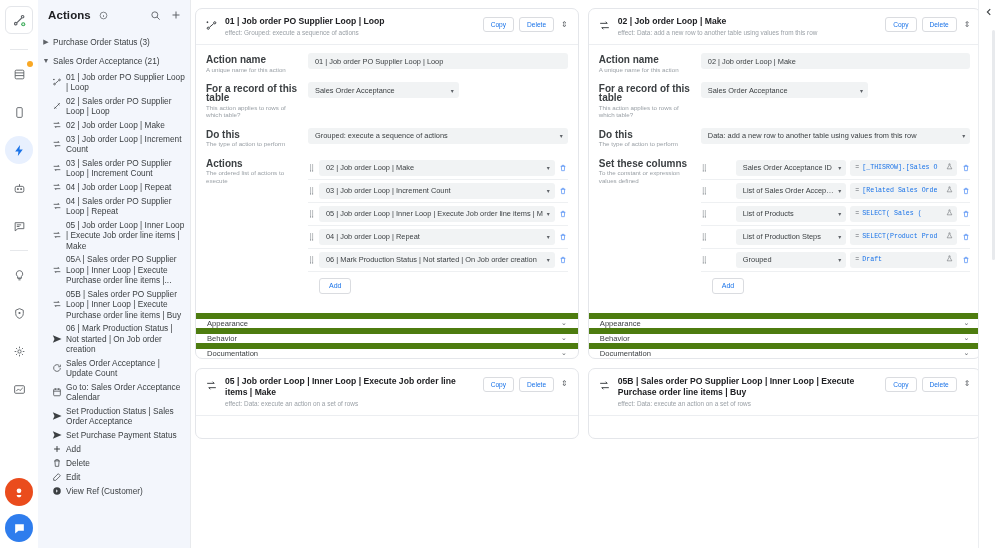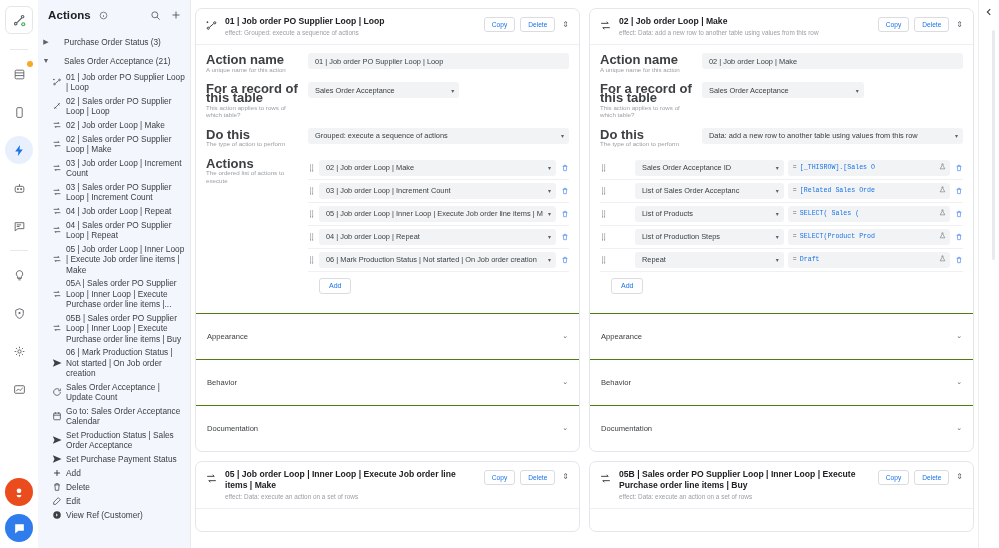--- a/index.html
+++ b/index.html
@@ -52,21 +52,21 @@
     height: 30px; display: flex; align-items: center;
     padding: 0 7px 0 10px; gap: 5px;
   }
   .panel-title { font-size: 11.5px; color: #202124; font-weight: 700; letter-spacing:.1px;}
   .panel-head .spacer { flex: 1; }
   .ico-btn { color:#5f6368; display:flex; align-items:center; justify-content:center;
              width:15px; height:15px; }
   .panel-scroll { flex: 1; overflow: hidden; padding-top: 2px; }
 
   .grp {
-    display: flex; align-items: center; gap: 14px;
+    display: flex; align-items: center; gap: 3px;
     padding: 4px 6px 4px 4px; font-size: 8.3px; color: #3c4043;
   }
   .caret { width: 8px; flex: 0 0 8px; text-align:center; color:#5f6368; font-size:7px; line-height:11px;}
   .item {
     display: flex; align-items: center; gap: 4px;
     padding: 1.5px 5px 1.5px 13px; font-size: 8.3px; color: #3c4043;
     line-height: 10.5px;
   }
   .item .ic { flex: 0 0 11px; width:11px; height:11px; display:flex;align-items:center;justify-content:center; color:#3c4043;}
   .item .tx { flex: 1; }
@@ -96,21 +96,21 @@
   .head-btns { display: flex; align-items: center; gap: 5px; margin-top:1px;}
   .tbtn {
     font-size: 6.6px; color: #1a73e8; border: 1px solid #dadce0;
     border-radius: 3px; padding: 3px 7px; background:#fff; white-space:nowrap;
   }
   .drag-dots { color:#5f6368; font-size:8px; padding:0 2px; line-height:8px;}
 
   .card-body { padding: 8px 10px 10px 10px; }
   .row { display: flex; gap: 8px; margin-bottom: 9px; }
   .row .lbl { flex: 0 0 94px; padding-top: 2px; }
-  .lbl .l1 { font-size: 13px; font-weight: 700; color: #3c4043; line-height:9px;}
+  .lbl .l1 { font-size: 10px; font-weight: 700; color: #3c4043; line-height:9px;}
   .lbl .l2 { font-size: 6.2px; color: #9aa0a6; line-height: 7.6px; margin-top:1.5px; }
   .row .fld { flex: 1; min-width:0; }
 
   .textbox {
     background: #f1f3f4; border-radius: 3px; height: 16px;
     display:flex; align-items:center; padding: 0 7px;
     font-size: 7.4px; color: #3c4043;
   }
   .selbox {
     background: #f1f3f4; border-radius: 3px; height: 16px;
@@ -143,21 +143,21 @@
   .expbox .flask { color:#5f6368; flex:0 0 7px; }
 
   .addbtn {
     margin-top: 6px; display:inline-flex; align-items:center; justify-content:center;
     font-size: 7px; color: #1a73e8; border: 1px solid #dadce0; border-radius: 3px;
     padding: 3.5px 9px; background:#fff;
   }
   .add-hold { padding-left: 11px; }
 
   .acc {
-    border-top: 1px solid #4d7c0f; padding: 18px 11px;
+    border-top: 6px solid #4d7c0f; padding: 0 11px;
     display:flex; align-items:flex-start; font-size: 7.6px; color: #3c4043;
   }
   .acc .sp { flex:1; }
   .acc .chv { color:#5f6368; font-size:7px; }
 
   
   .rstrip {
     position:absolute; right:0; top:0; width:21px; height:548px;
     background:#fff; border-left: 1px solid #eceef1;
   }
@@ -319,28 +319,20 @@
           </svg>
         </span>
       <span class="tx">02 | Job order Loop | Make</span>
     </div>
     <div class="item">
       <span class="ic">
           <svg width="10" height="10" viewBox="0 0 24 24" fill="none" stroke="#3c4043" stroke-width="1.8">
             <path d="M4 8h13l-3-3M20 16H7l3 3"></path>
           </svg>
         </span>
-      <span class="tx">02 | Sales order PO Supplier Loop | Make</span>
-    </div>
-    <div class="item">
-      <span class="ic">
-          <svg width="10" height="10" viewBox="0 0 24 24" fill="none" stroke="#3c4043" stroke-width="1.8">
-            <path d="M4 8h13l-3-3M20 16H7l3 3"></path>
-          </svg>
-        </span>
       <span class="tx">03 | Job order Loop | Increment Count</span>
     </div>
     <div class="item">
       <span class="ic">
           <svg width="10" height="10" viewBox="0 0 24 24" fill="none" stroke="#3c4043" stroke-width="1.8">
             <path d="M4 8h13l-3-3M20 16H7l3 3"></path>
           </svg>
         </span>
       <span class="tx">03 | Sales order PO Supplier Loop | Increment Count</span>
     </div>
@@ -698,20 +690,24 @@
           <div class="fld">
             <div class="selbox">
               <span class="v">Data: add a new row to another table using values from this row</span>
               <span class="ar">▾</span>
             </div>
           </div>
         </div>
 
 
         <div class="row">
+          <div class="lbl">
+            <div class="l1">Set these columns</div>
+            <div class="l2">To the constant or expression values defined</div>
+          </div>
           <div class="fld">
             <div class="listwrap">
 
               <div class="lrow">
                 <span class="grip">⣿</span>
                 <span class="sel2">
                     <span class="selbox">
                       <span class="v">Sales Order Acceptance ID</span>
                       <span class="ar">▾</span>
                     </span>
@@ -801,21 +797,21 @@
                     <svg width="8" height="8" viewBox="0 0 24 24" fill="none" stroke="#4285f4" stroke-width="2">
                       <path d="M5 7h14M9 7V4h6v3M7 7l1 13h8l1-13"></path>
                     </svg>
                   </span>
               </div>
 
               <div class="lrow">
                 <span class="grip">⣿</span>
                 <span class="sel2">
                     <span class="selbox">
-                      <span class="v">Repeat</span>
+                      <span class="v">Grouped</span>
                       <span class="ar">▾</span>
                     </span>
                   </span>
                 <span class="exp">
                     <span class="expbox">
                       <span class="eq">=</span>
                       <span class="code">Draft</span>
                       <span class="flask"><svg width="7" height="7" viewBox="0 0 24 24" fill="none" stroke="#5f6368" stroke-width="1.8">
                           <path d="M10 3h4M10 3v6L4 20h16l-6-11V3"></path>
                         </svg></span>

